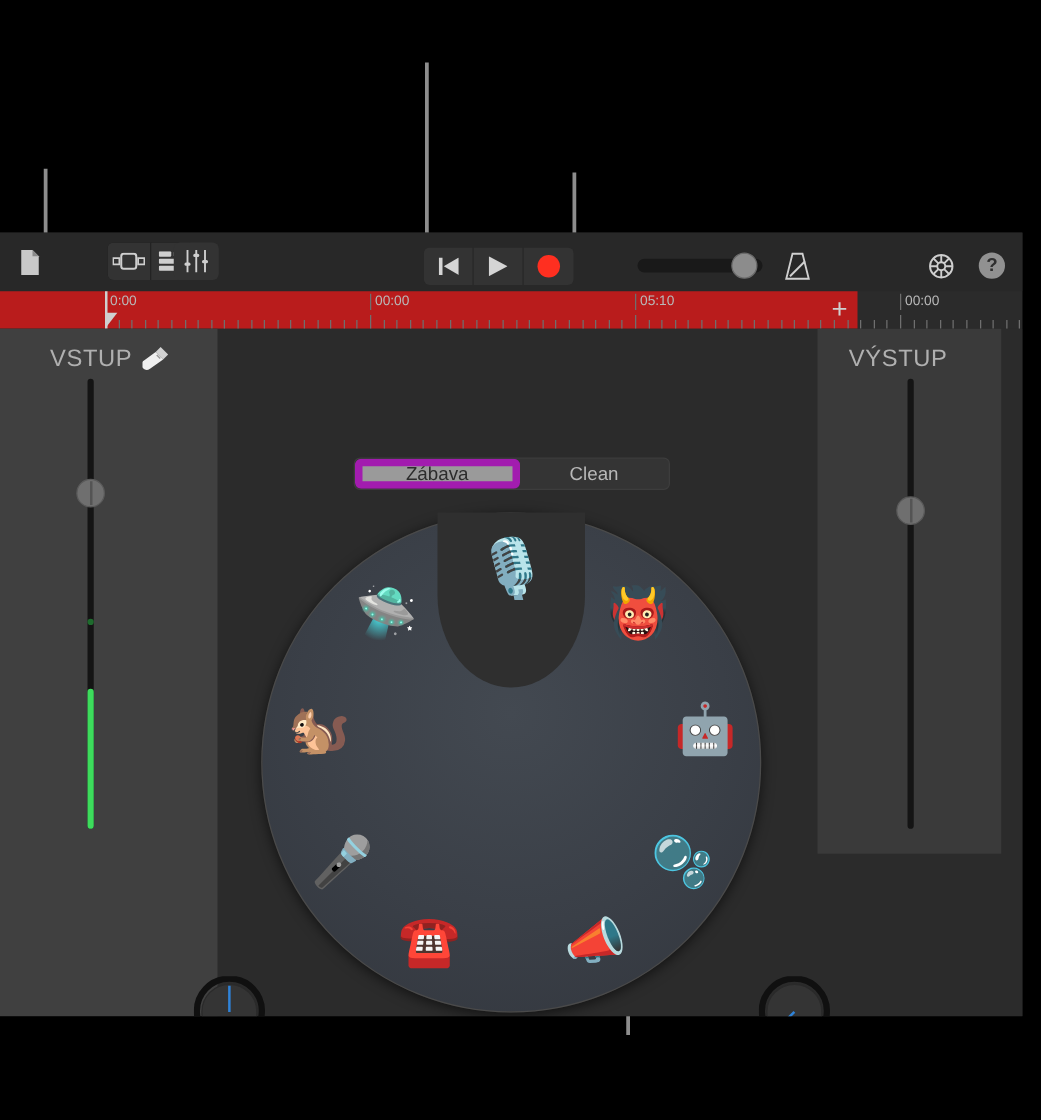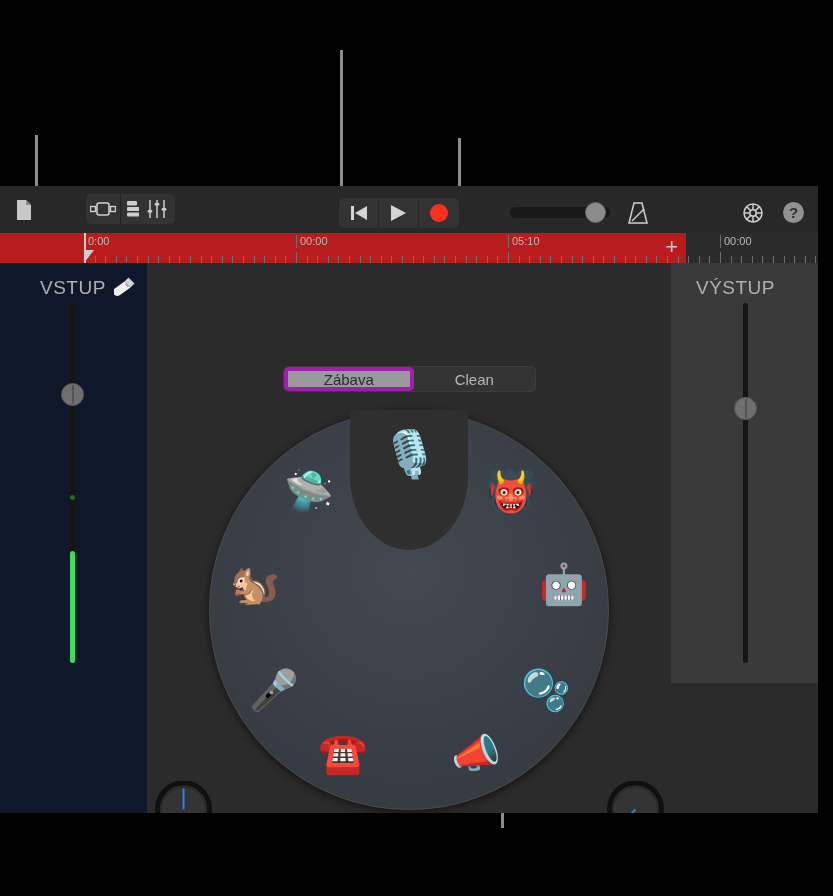--- a/index.html
+++ b/index.html
@@ -78,25 +78,25 @@
     position: absolute; right: 8px; top: 3px; color: #cfcfcf;
     font-size: 22px; line-height: 22px; font-weight: 300;
   }
 
   
   .body-area {
     position: absolute; left: 0; top: 77px; width: 818px; height: 550px;
     background: #2b2b2b;
   }
   .panel-left {
-    position: absolute; left: 0; top: 0; width: 147px; height: 550px;
-    background: #0f172a;
+    position: absolute; left: 0; top: 0; width: 174px; height: 550px;
+    background: #404040;
   }
   .panel-right {
-    position: absolute; right: 0; top: 0; width: 147px; height: 420px;
+    position: absolute; right: 17px; top: 0; width: 147px; height: 420px;
     background: #3a3a3a;
   }
   .panel-title {
     position: absolute; top: 14px; color: #b0b0b0; font-size: 19px;
     letter-spacing: .5px;
   }
 
   
   .fader-track {
     position: absolute; width: 5px; border-radius: 3px; background: #141414;
@@ -120,21 +120,21 @@
     position: absolute; left: 283px; top: 103px; width: 253px; height: 26px;
     background: #343434; border-radius: 5px; display: flex;
     border: 1px solid #3d3d3d; overflow: hidden;
   }
   .tab {
     flex: 1; display: flex; align-items: center; justify-content: center;
     font-size: 15px; color: #b8b8b8;
   }
   .tab.active {
     background: #9a9a9a; color: #2c2c2c; border-radius: 5px;
-    border: 4px solid #a21caf;
+    border: 6px solid #a21caf;
   }
 
   
   .dial-outer {
     position: absolute; left: 209px; top: 333px; width: 400px; height: 400px;
     border-radius: 50%;
     background: radial-gradient(circle at 50% 40%, #434951 0%, #3a3f47 55%, #32363d 100%);
     border: 1px solid #4a4a4a;
     box-shadow: 0 2px 10px rgba(0,0,0,.6);
   }

